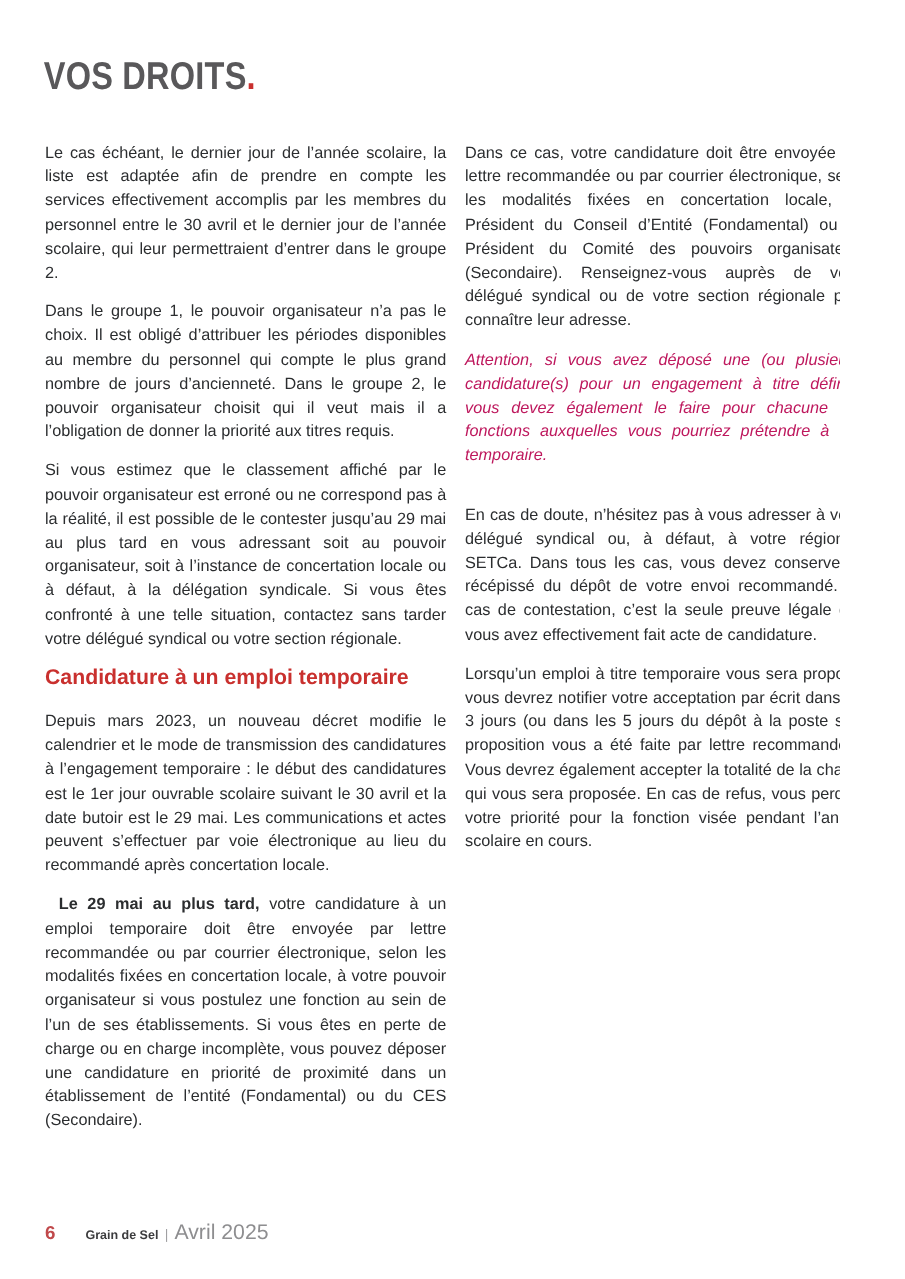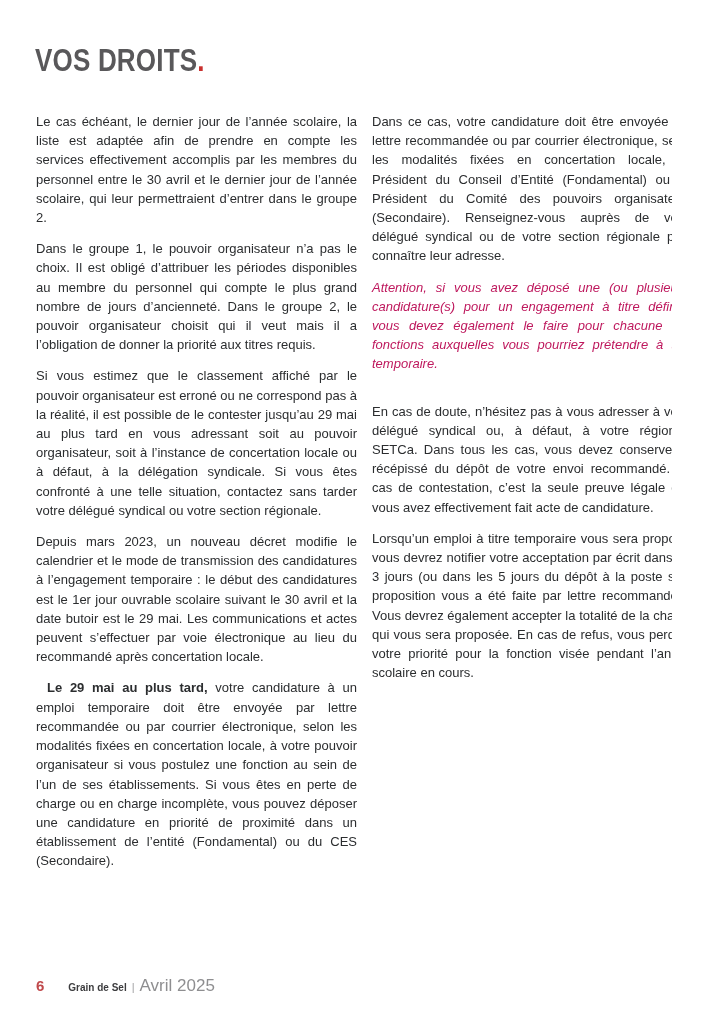--- a/index.html
+++ b/index.html
@@ -92,20 +92,21 @@
 <body>
 
 <div class="page">
 
   <h1 class="page-title"><span>VOS DROITS</span><span class="dot">.</span></h1>
 
   <div class="col col-left">
     <p class="body">Le cas échéant, le dernier jour de l’année scolaire, la liste est adaptée afin de prendre en compte les services effectivement accomplis par les membres du personnel entre le 30 avril et le dernier jour de l’année scolaire, qui leur permettraient d’entrer dans le groupe 2.</p>
     <p class="body">Dans le groupe 1, le pouvoir organisateur n’a pas le choix. Il est obligé d’attribuer les périodes disponibles au membre du personnel qui compte le plus grand nombre de jours d’ancienneté. Dans le groupe 2, le pouvoir organisateur choisit qui il veut mais il a l’obligation de donner la priorité aux titres requis.</p>
     <p class="body">Si vous estimez que le classement affiché par le pouvoir organisateur est erroné ou ne correspond pas à la réalité, il est possible de le contester jusqu’au 29 mai au plus tard en vous adressant soit au pouvoir organisateur, soit à l’instance de concertation locale ou à défaut, à la délégation syndicale. Si vous êtes confronté à une telle situation, contactez sans tarder votre délégué syndical ou votre section régionale.</p>
+    <h2 class="section-heading">Candidature à un emploi temporaire</h2>
     <p class="body">Depuis mars 2023, un nouveau décret modifie le calendrier et le mode de transmission des candidatures à l’engagement temporaire : le début des candidatures est le 1er jour ouvrable scolaire suivant le 30 avril et la date butoir est le 29 mai. Les communications et actes peuvent s’effectuer par voie électronique au lieu du recommandé après concertation locale.</p>
     <p class="body"><span class="lead-bold">Le 29 mai au plus tard,</span><span> votre candidature à un emploi temporaire doit être envoyée par lettre recommandée ou par courrier électronique, selon les modalités fixées en concertation locale, à votre pouvoir organisateur si vous postulez une fonction au sein de l’un de ses établissements. Si vous êtes en perte de charge ou en charge incomplète, vous pouvez déposer une candidature en priorité de proximité dans un établissement de l’entité (Fondamental) ou du CES (Secondaire).</span></p>
   </div>
 
   <div class="col col-right">
     <p class="body">Dans ce cas, votre candidature doit être envoyée par lettre recommandée ou par courrier électronique, selon les modalités fixées en concertation locale, au Président du Conseil d’Entité (Fondamental) ou au Président du Comité des pouvoirs organisateurs (Secondaire). Renseignez-vous auprès de votre délégué syndical ou de votre section régionale pour connaître leur adresse.</p>
     <p class="highlight">Attention, si vous avez déposé une (ou plusieurs) candidature(s) pour un engagement à titre définitif, vous devez également le faire pour chacune des fonctions auxquelles vous pourriez prétendre à titre temporaire.</p>
     <p class="body">En cas de doute, n’hésitez pas à vous adresser à votre délégué syndical ou, à défaut, à votre régionale SETCa. Dans tous les cas, vous devez conserver le récépissé du dépôt de votre envoi recommandé. En cas de contestation, c’est la seule preuve légale que vous avez effectivement fait acte de candidature.</p>
     <p class="body">Lorsqu’un emploi à titre temporaire vous sera proposé, vous devrez notifier votre acceptation par écrit dans les 3 jours (ou dans les 5 jours du dépôt à la poste si la proposition vous a été faite par lettre recommandée). Vous devrez également accepter la totalité de la charge qui vous sera proposée. En cas de refus, vous perdrez votre priorité pour la fonction visée pendant l’année scolaire en cours.</p>
   </div>

